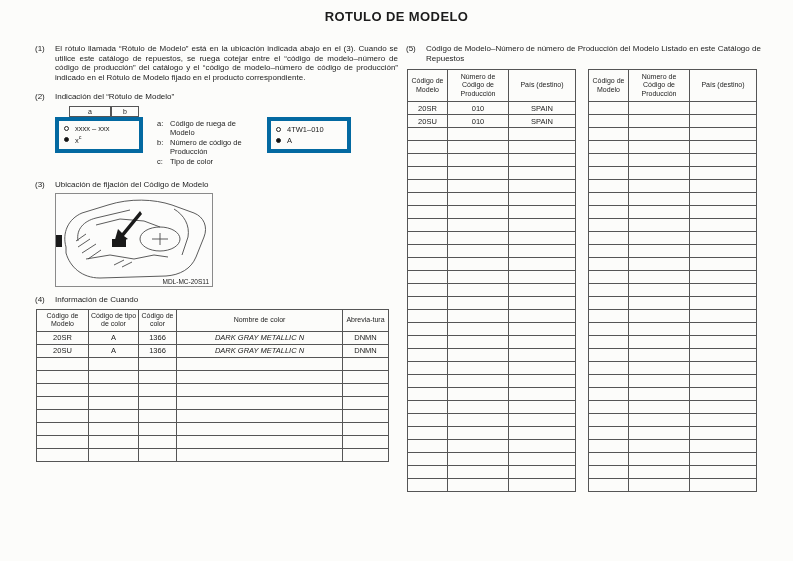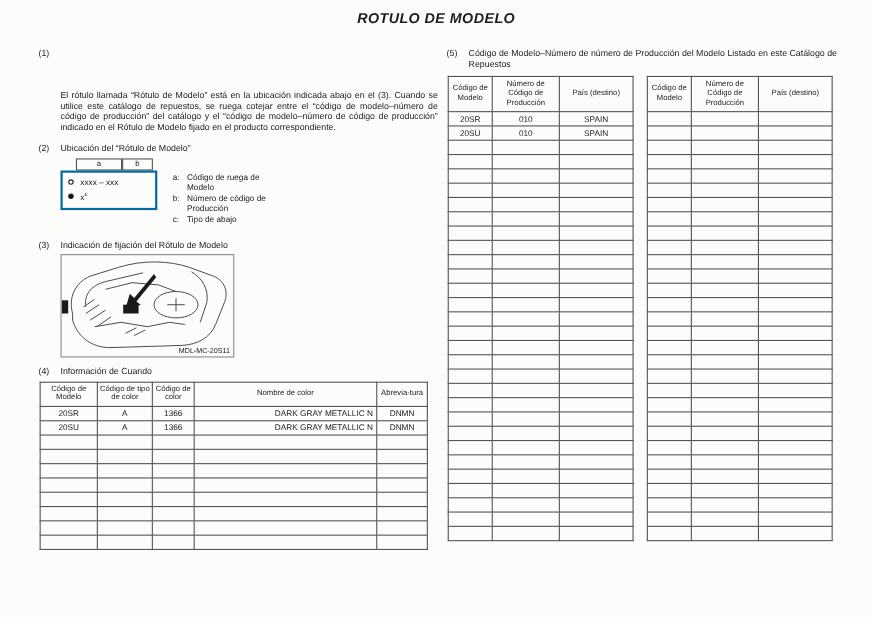--- a/index.html
+++ b/index.html
@@ -6,39 +6,39 @@
   html,body { width:793px; height:561px; }
   body {
     position:relative;
     background:#fcfcfa;
     color:#1c1c1c;
     font-family:"Liberation Sans","DejaVu Sans",sans-serif;
     overflow:hidden;
   }
   .title {
     position:absolute; top:9px; left:0; width:100%;
-    text-align:center; font-size:13px; font-weight:bold; letter-spacing:.4px;font-style:italic;
+    text-align:center; font-size:13px; font-weight:bold; letter-spacing:.4px;
   }
   .col-left  { position:absolute; left:35px;  top:44px; width:363px; }
   .col-right { position:absolute; left:406px; top:44px; width:381px; }
 
   .sec-head { display:flex; gap:5px; font-size:8px; line-height:9.5px; margin-bottom:4px; }
   .sec-head .num { flex:0 0 15px; }
-  .para { text-align:justify;margin-top:38px; }
+  .para { text-align:justify; }
   .s1 { margin-bottom:10px; }
 
   
   .diagram { position:relative; height:66px; margin:2px 0 8px 20px; font-size:7.5px; }
   .ab-header { position:absolute; left:14px; top:0; display:flex; }
   .ab-cell { border:1px solid #555; height:11px; line-height:9px; font-size:7px; text-align:center; }
   .ab-cell.a { width:42px; }
   .ab-cell.b { width:28px; }
   .sample-box {
     position:absolute; top:11px; width:88px; height:36px;
-    border:2px solid #0369a1; display:flex; flex-direction:column;
+    border:4px solid #0369a1; display:flex; flex-direction:column;
     justify-content:space-around; padding:3px 5px;
   }
   .sample-box.left { left:0; }
   .sample-box.right { left:212px; width:84px; }
   .box-row { display:flex; align-items:center; gap:6px; }
   .dot { width:5px; height:5px; border-radius:50%; border:1px solid #222; flex:0 0 auto; }
   .dot.filled { background:#111; }
   sup { font-size:5.5px; vertical-align:super; }
   .legend { position:absolute; left:102px; top:13px; width:102px; }
   .legend-row { display:flex; gap:4px; margin-bottom:1px; line-height:9px; }
@@ -52,41 +52,41 @@
   .img-box svg { position:absolute; inset:0; width:100%; height:100%; }
   .img-caption { position:absolute; right:3px; bottom:1px; font-size:6.5px; background:#fcfcfb; padding-left:3px; }
 
   
   table { border-collapse:collapse; table-layout:fixed; }
   th, td { border:1px solid #555; }
   th { font-weight:normal; font-size:7px; line-height:8.5px; padding:2px 1px; text-align:center; vertical-align:middle; }
   td { font-size:7.5px; height:13px; padding:0 3px; text-align:center; overflow:hidden; white-space:nowrap; }
 
   .color-table { width:352px; margin-left:1px; }
-  .color-table td.name { text-align:right; }
+  .color-table td.name { text-align:center;font-style:italic; }
 
   .s5-tables { display:flex; gap:12px; margin-top:6px; margin-left:1px; }
   .s5-table { width:168px; }
   .s5-table th { height:32px; }
 </style>
 </head>
 <body>
 
 <h1 class="title">ROTULO DE MODELO</h1>
 
 <div class="col-left">
 
   <div class="sec-head s1">
     <span class="num">(1)</span>
     <p class="para">El rótulo llamada “Rótulo de Modelo” está en la ubicación indicada abajo en el (3). Cuando se utilice este catálogo de repuestos, se ruega cotejar entre el “código de modelo–número de código de producción” del catálogo y el “código de modelo–número de código de producción” indicado en el Rótulo de Modelo fijado en el producto correspondiente.</p>
   </div>
 
   <div class="sec-head">
     <span class="num">(2)</span>
-    <span>Ubicación del “Rótulo de Modelo”</span>
+    <span>Indicación del “Rótulo de Modelo”</span>
   </div>
 
   <div class="diagram">
     <div class="ab-header">
       <span class="ab-cell a">a</span>
       <span class="ab-cell b">b</span>
     </div>
     <div class="sample-box left">
       <div class="box-row">
         <span class="dot"></span>
@@ -101,28 +101,38 @@
       <div class="legend-row">
         <span class="legend-key">a:</span>
         <span>Código de ruega de Modelo</span>
       </div>
       <div class="legend-row">
         <span class="legend-key">b:</span>
         <span>Número de código de Producción</span>
       </div>
       <div class="legend-row">
         <span class="legend-key">c:</span>
-        <span>Tipo de abajo</span>
+        <span>Tipo de color</span>
+      </div>
+    </div>
+    <div class="sample-box right">
+      <div class="box-row">
+        <span class="dot"></span>
+        <span>4TW1–010</span>
+      </div>
+      <div class="box-row">
+        <span class="dot filled"></span>
+        <span>A</span>
       </div>
     </div>
   </div>
 
   <div class="sec-head">
     <span class="num">(3)</span>
-    <span>Indicación de fijación del Rótulo de Modelo</span>
+    <span>Ubicación de fijación del Código de Modelo</span>
   </div>
 
   <div class="img-box">
     <svg viewBox="0 0 156 90" aria-hidden="true">
       <g fill="none" stroke="#4a4a4a" stroke-width="0.9" stroke-linejoin="round">
         <path d="M10 52 C6 38 12 24 26 18 L52 10 C74 3 98 4 116 10 L138 18 C148 22 152 32 148 42 L140 62 C135 74 124 80 110 81 L44 83 C26 83 14 72 10 58 Z"></path>
         <path d="M22 46 C20 34 28 26 40 23 L74 15"></path>
         <path d="M118 14 C128 20 134 30 132 42 L126 60"></path>
         <path d="M30 64 L54 60 L78 64 L98 60 L112 62"></path>
         <path d="M40 30 L64 24 L88 26 L104 32"></path>

